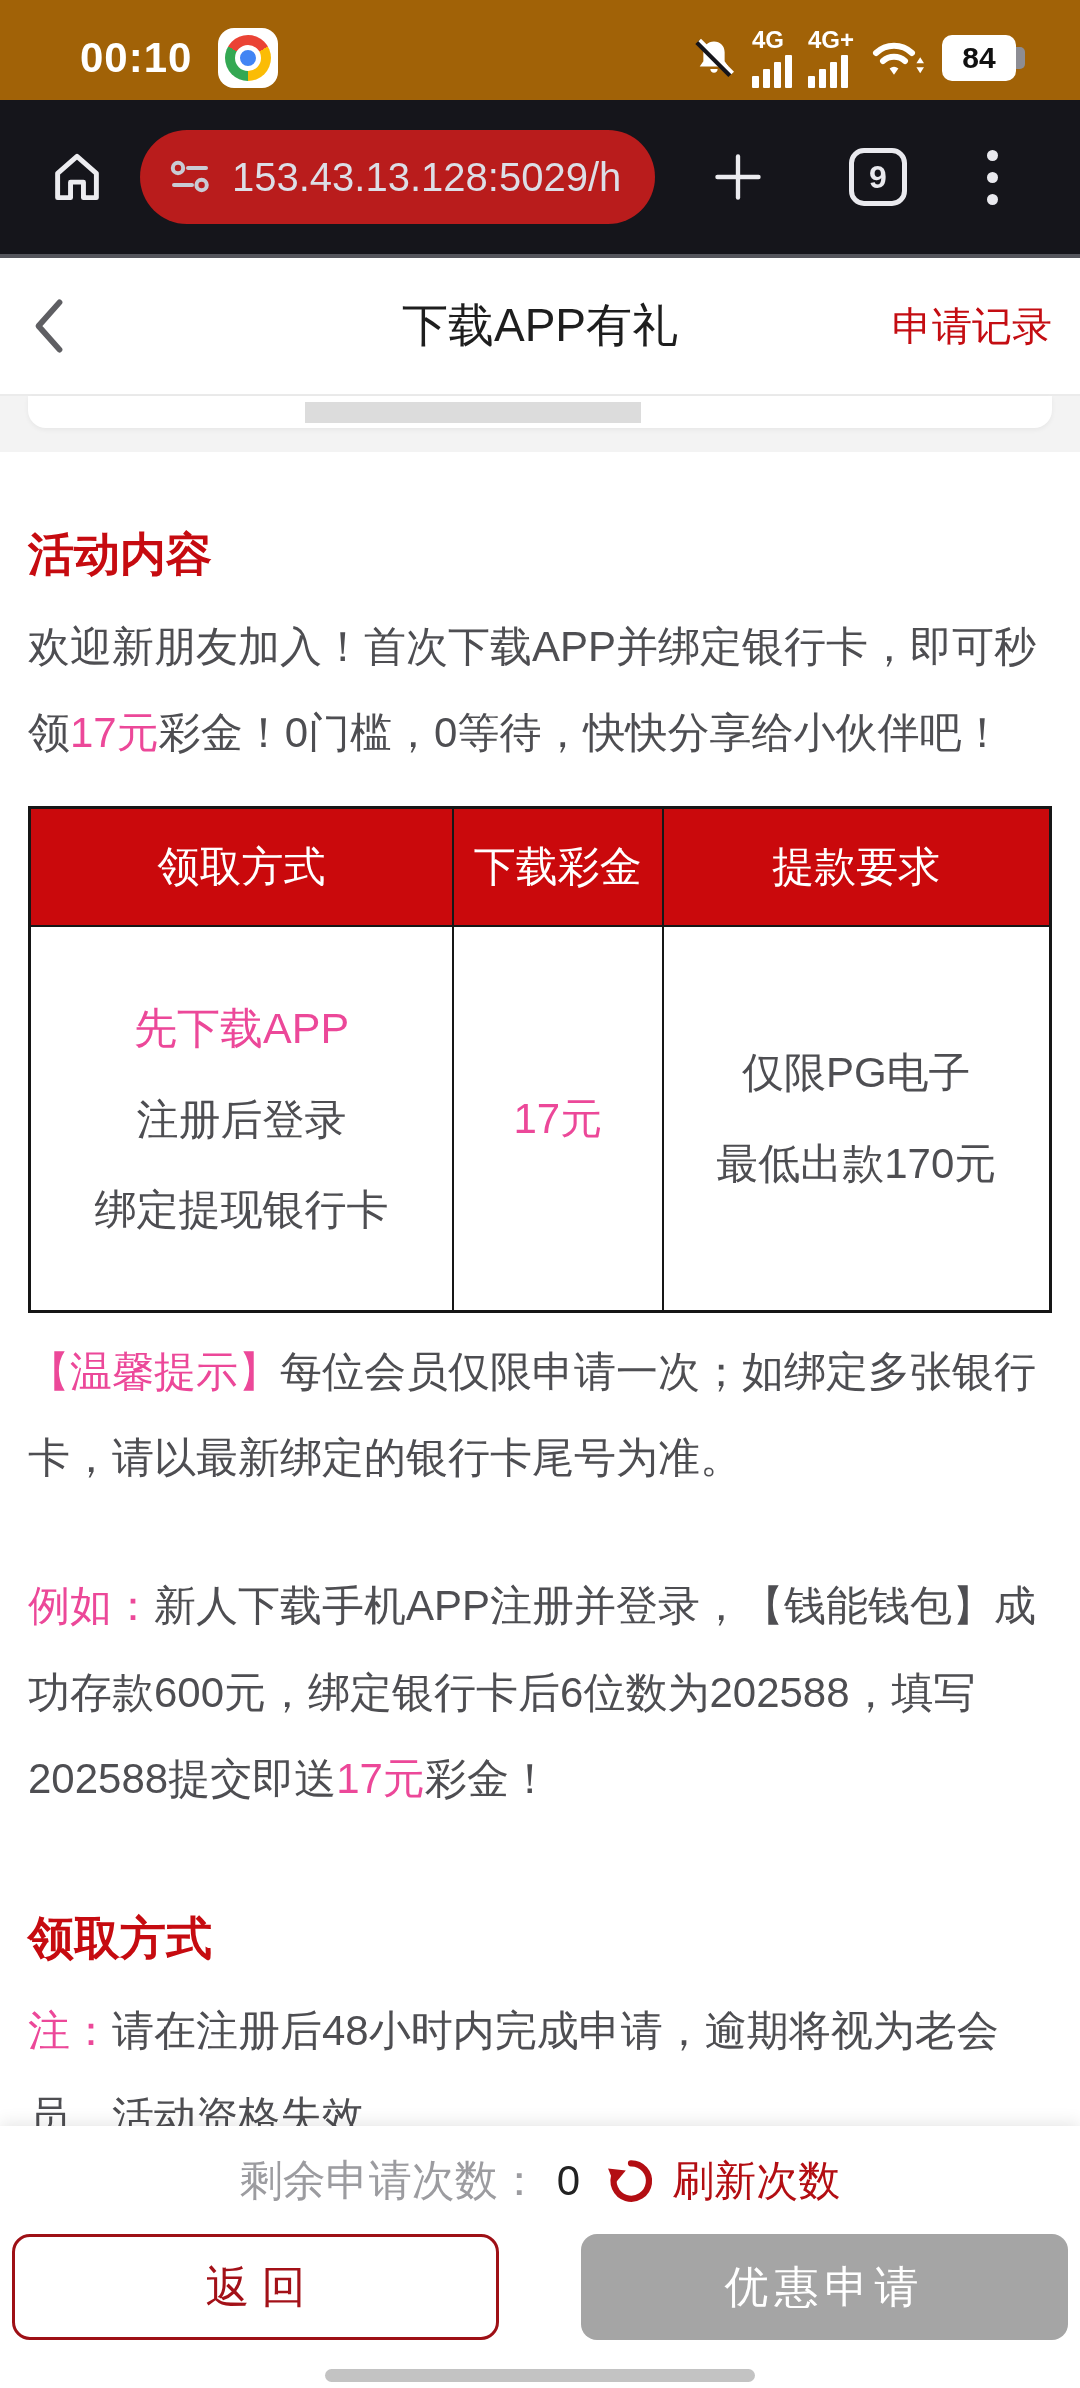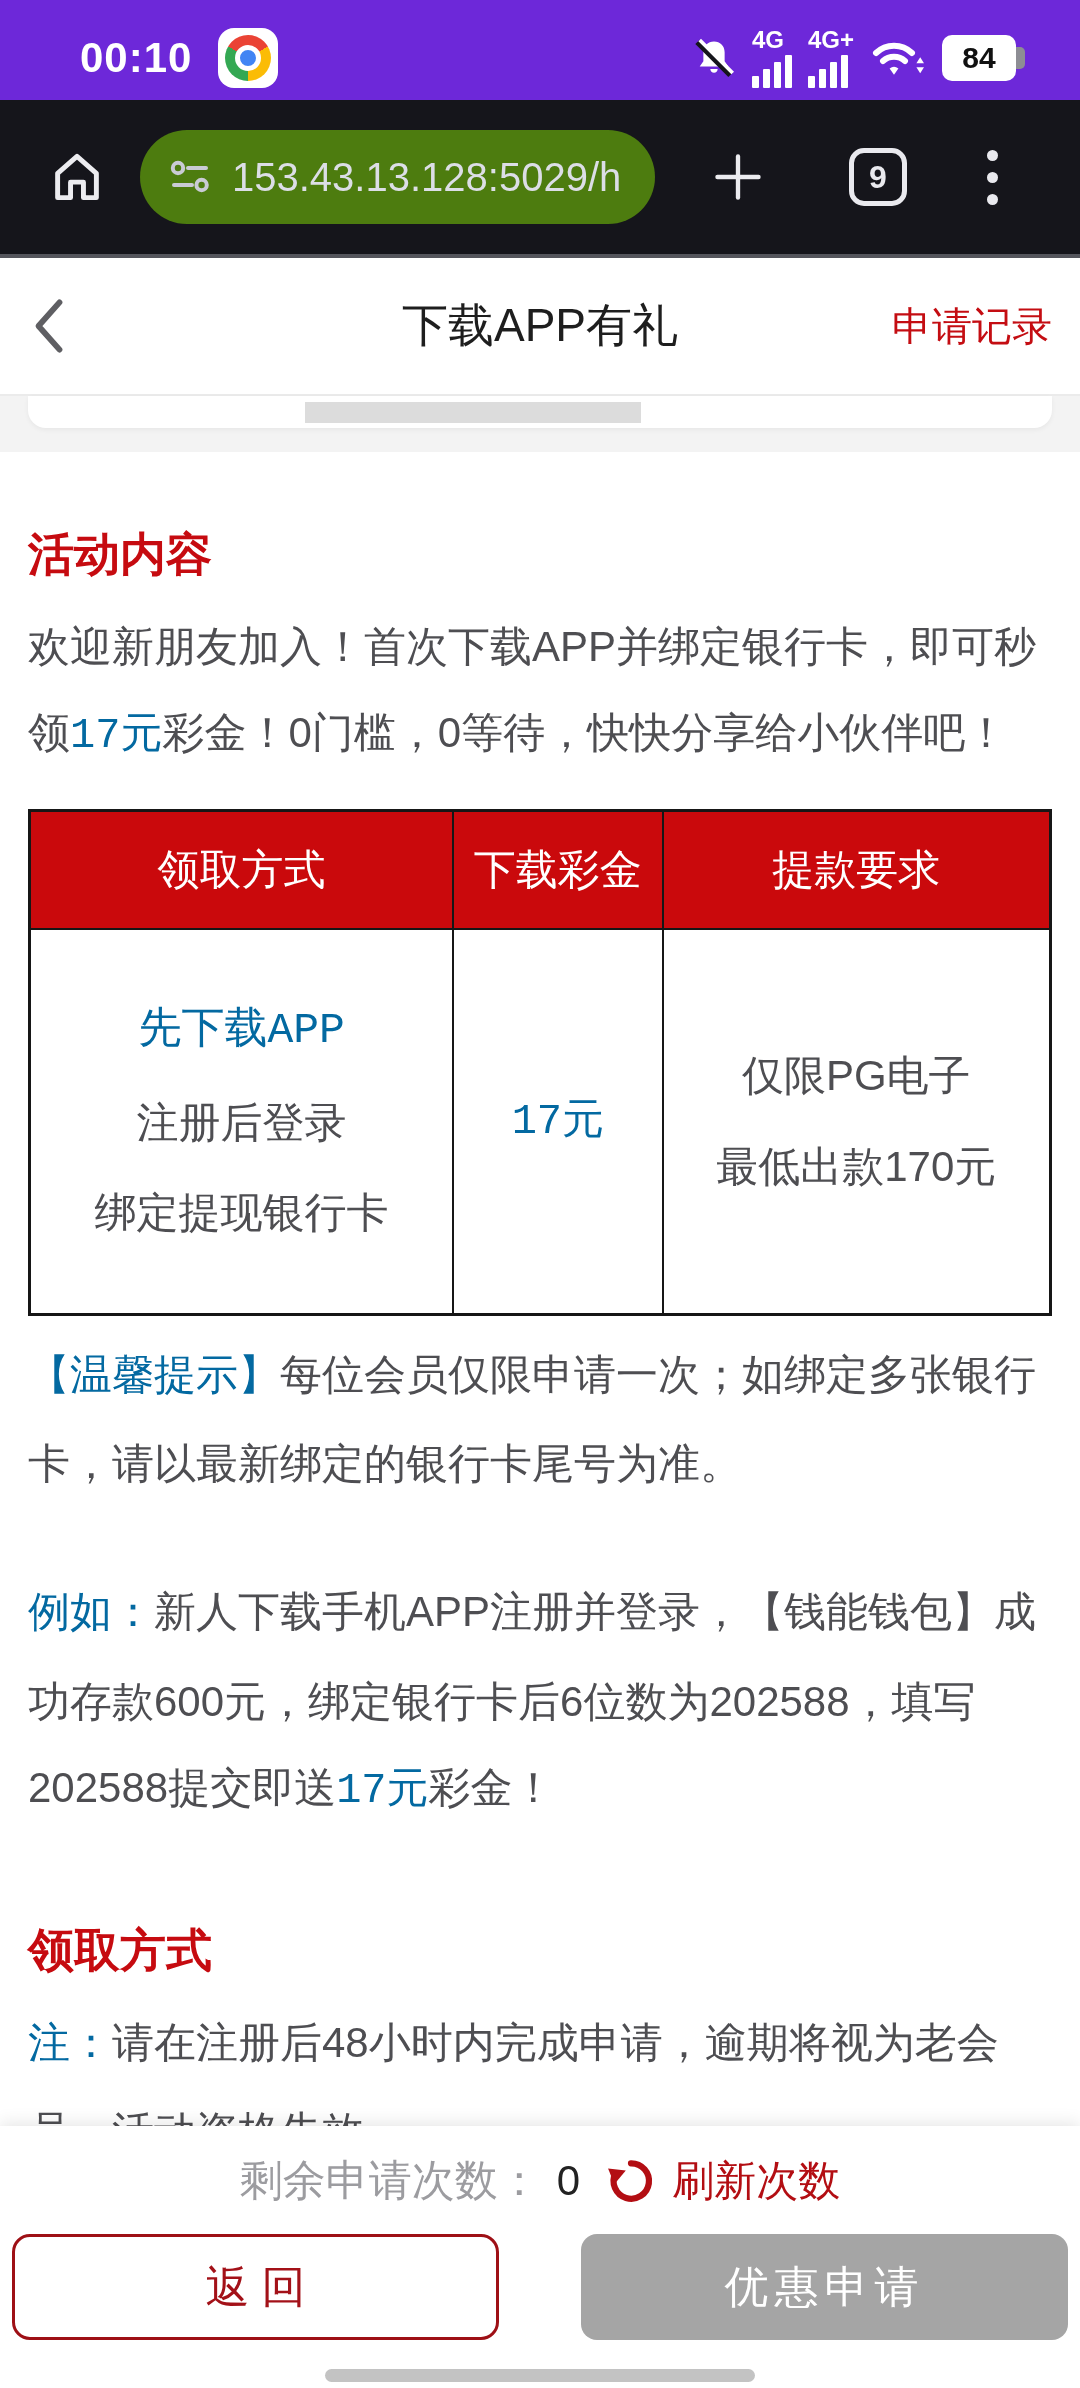--- a/index.html
+++ b/index.html
@@ -1,59 +1,59 @@
 <!DOCTYPE html>
 <html><head>
 <meta charset="utf-8">
 <style>
   * { margin:0; padding:0; box-sizing:border-box; }
   html,body { background:#222; }
   body { font-family:"Liberation Sans","DejaVu Sans",sans-serif; }
   #screen{ width:1080px; height:2388px; margin:0 auto; background:#fff; position:relative; overflow:hidden; }
 
   
-  .status-bar{ height:100px; background:#6d28d9; display:flex; align-items:center; justify-content:space-between; padding:16px 52px 0 80px; }
+  .status-bar{ height:100px; background:#a16207; display:flex; align-items:center; justify-content:space-between; padding:16px 52px 0 80px; }
   .sb-left{ display:flex; align-items:center; }
   .time{ color:#fff; font-size:42px; font-weight:600; letter-spacing:1px; }
   .chrome-icon{ width:60px; height:60px; background:#fff; border-radius:16px; margin-left:26px; position:relative; }
   .chrome-ring{ position:absolute; inset:7px; border-radius:50%; background:conic-gradient(from 60deg,#fbbc05 0 120deg,#34a853 0 240deg,#ea4335 0 360deg); }
   .chrome-center{ position:absolute; inset:17px; background:#4285f4; border-radius:50%; border:5px solid #fff; }
   .sb-right{ display:flex; align-items:center; gap:16px; }
   .net{ display:flex; flex-direction:column; align-items:flex-start; gap:3px; }
   .net-label{ color:#fff; font-size:24px; font-weight:700; line-height:1; }
   .bars{ display:flex; align-items:flex-end; gap:4px; }
   .bars i{ display:block; width:7px; background:#fff; border-radius:1px; }
   .b1{height:12px;} .b2{height:19px;} .b3{height:26px;} .b4{height:33px;}
   .battery{ width:74px; height:46px; background:#fff; border-radius:10px; display:flex; align-items:center; justify-content:center; font-size:30px; font-weight:700; color:#111; position:relative; margin-right:12px; }
   .battery::after{ content:""; position:absolute; right:-9px; top:12px; width:9px; height:22px; background:#8d8d94; border-radius:0 5px 5px 0; }
 
   
   .browser-bar{ height:158px; background:#15151b; display:flex; align-items:center; padding:0 46px; border-bottom:4px solid #54555c; }
-  .url-pill{ width:515px; height:94px; margin-left:32px; background:#4d7c0f; border-radius:47px; display:flex; align-items:center; padding:0 26px; overflow:hidden; }
+  .url-pill{ width:515px; height:94px; margin-left:32px; background:#b91c1c; border-radius:47px; display:flex; align-items:center; padding:0 26px; overflow:hidden; }
   .url-text{ font-size:40px; color:#dcdee6; white-space:nowrap; overflow:hidden; margin-left:18px; }
   .plus-icon{ margin-left:54px; }
   .tab-box{ margin-left:82px; width:58px; height:58px; border:5px solid #e9e9ee; border-radius:15px; color:#e9e9ee; font-size:32px; font-weight:700; display:flex; align-items:center; justify-content:center; }
   .kebab{ margin-left:80px; display:flex; flex-direction:column; gap:11px; }
   .kebab i{ width:11px; height:11px; border-radius:50%; background:#e9e9ee; }
 
   
   .page-header{ height:138px; background:#fff; display:flex; align-items:center; position:relative; border-bottom:2px solid #ebebeb; padding:11px 28px; }
   .page-title{ position:absolute; left:50%; transform:translateX(-50%); font-size:46px; color:#1e1e1e; font-weight:500; }
   .records-link{ margin-left:auto; font-size:40px; color:#c40d12; }
 
   
   .banner-remnant{ background:#f3f3f3; height:56px; position:relative; }
   .banner-card{ position:absolute; top:0; left:28px; right:28px; height:32px; background:#fff; border-radius:0 0 18px 18px; box-shadow:0 2px 5px rgba(0,0,0,0.05); }
   .banner-bar{ position:absolute; left:277px; bottom:5px; width:336px; height:21px; background:#dcdcdc; }
 
   
   .content{ background:#fff; padding:0 28px 60px; }
   .content h2{ font-size:46px; color:#c60b10; font-weight:700; margin:72px 0 18px; }
   .body-text{ font-size:42px; line-height:2.05; color:#4e4e52; }
-  .red{ color:#0369a1;font-family:Liberation Mono, monospace; }
+  .red{ color:#ec4899; }
   .tips{ margin-top:16px; }
   .example{ margin-top:62px; }
   .h-claim{ margin-top:86px !important; }
   .arrow-right-icon{ display:inline-block; vertical-align:-4px; margin:0 10px; }
 
   table{ width:100%; border-collapse:collapse; border:3px solid #161616; text-align:center; margin-top:30px; }
   th{ background:#ca090c; color:#fff; font-size:42px; font-weight:400; padding:30px 0; border:2px solid #161616; }
   td{ border:2px solid #161616; font-size:42px; color:#4e4e52; padding:55px 10px; line-height:2.15; vertical-align:middle; }
   .c1{ width:41.5%; } .c2{ width:20.5%; } .c3{ width:38%; }
   td .red{ font-size:43px; }

